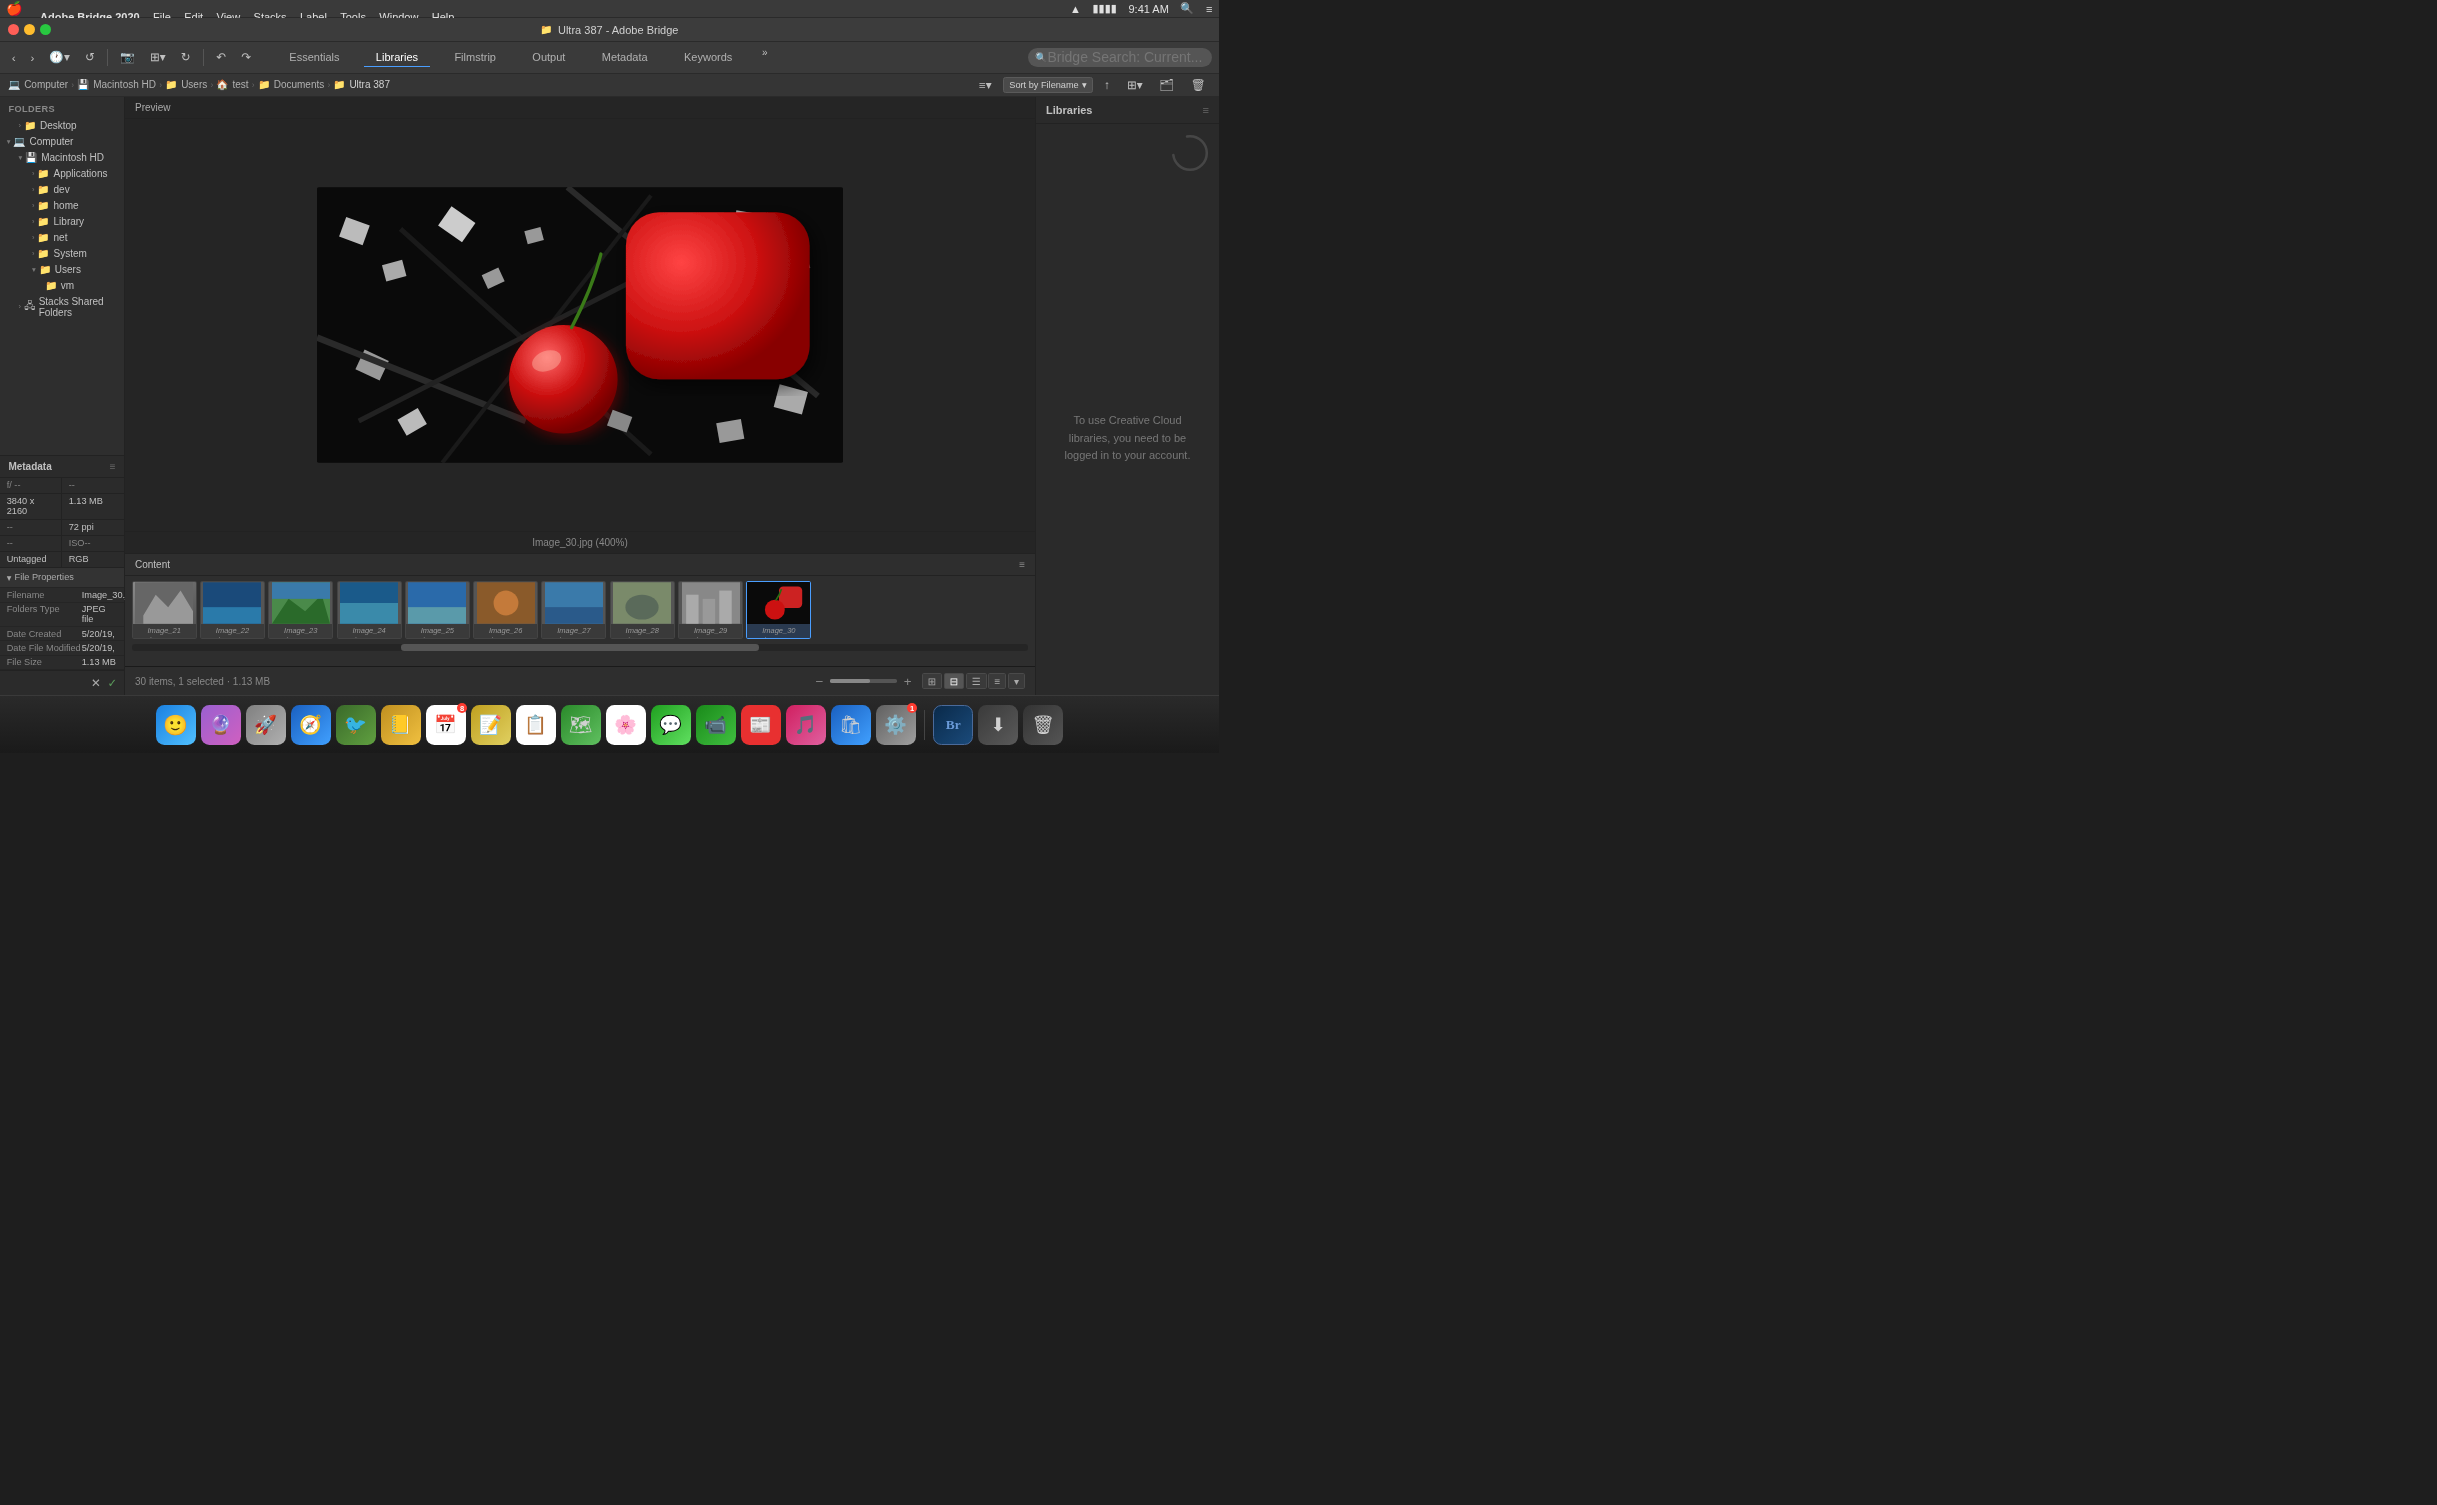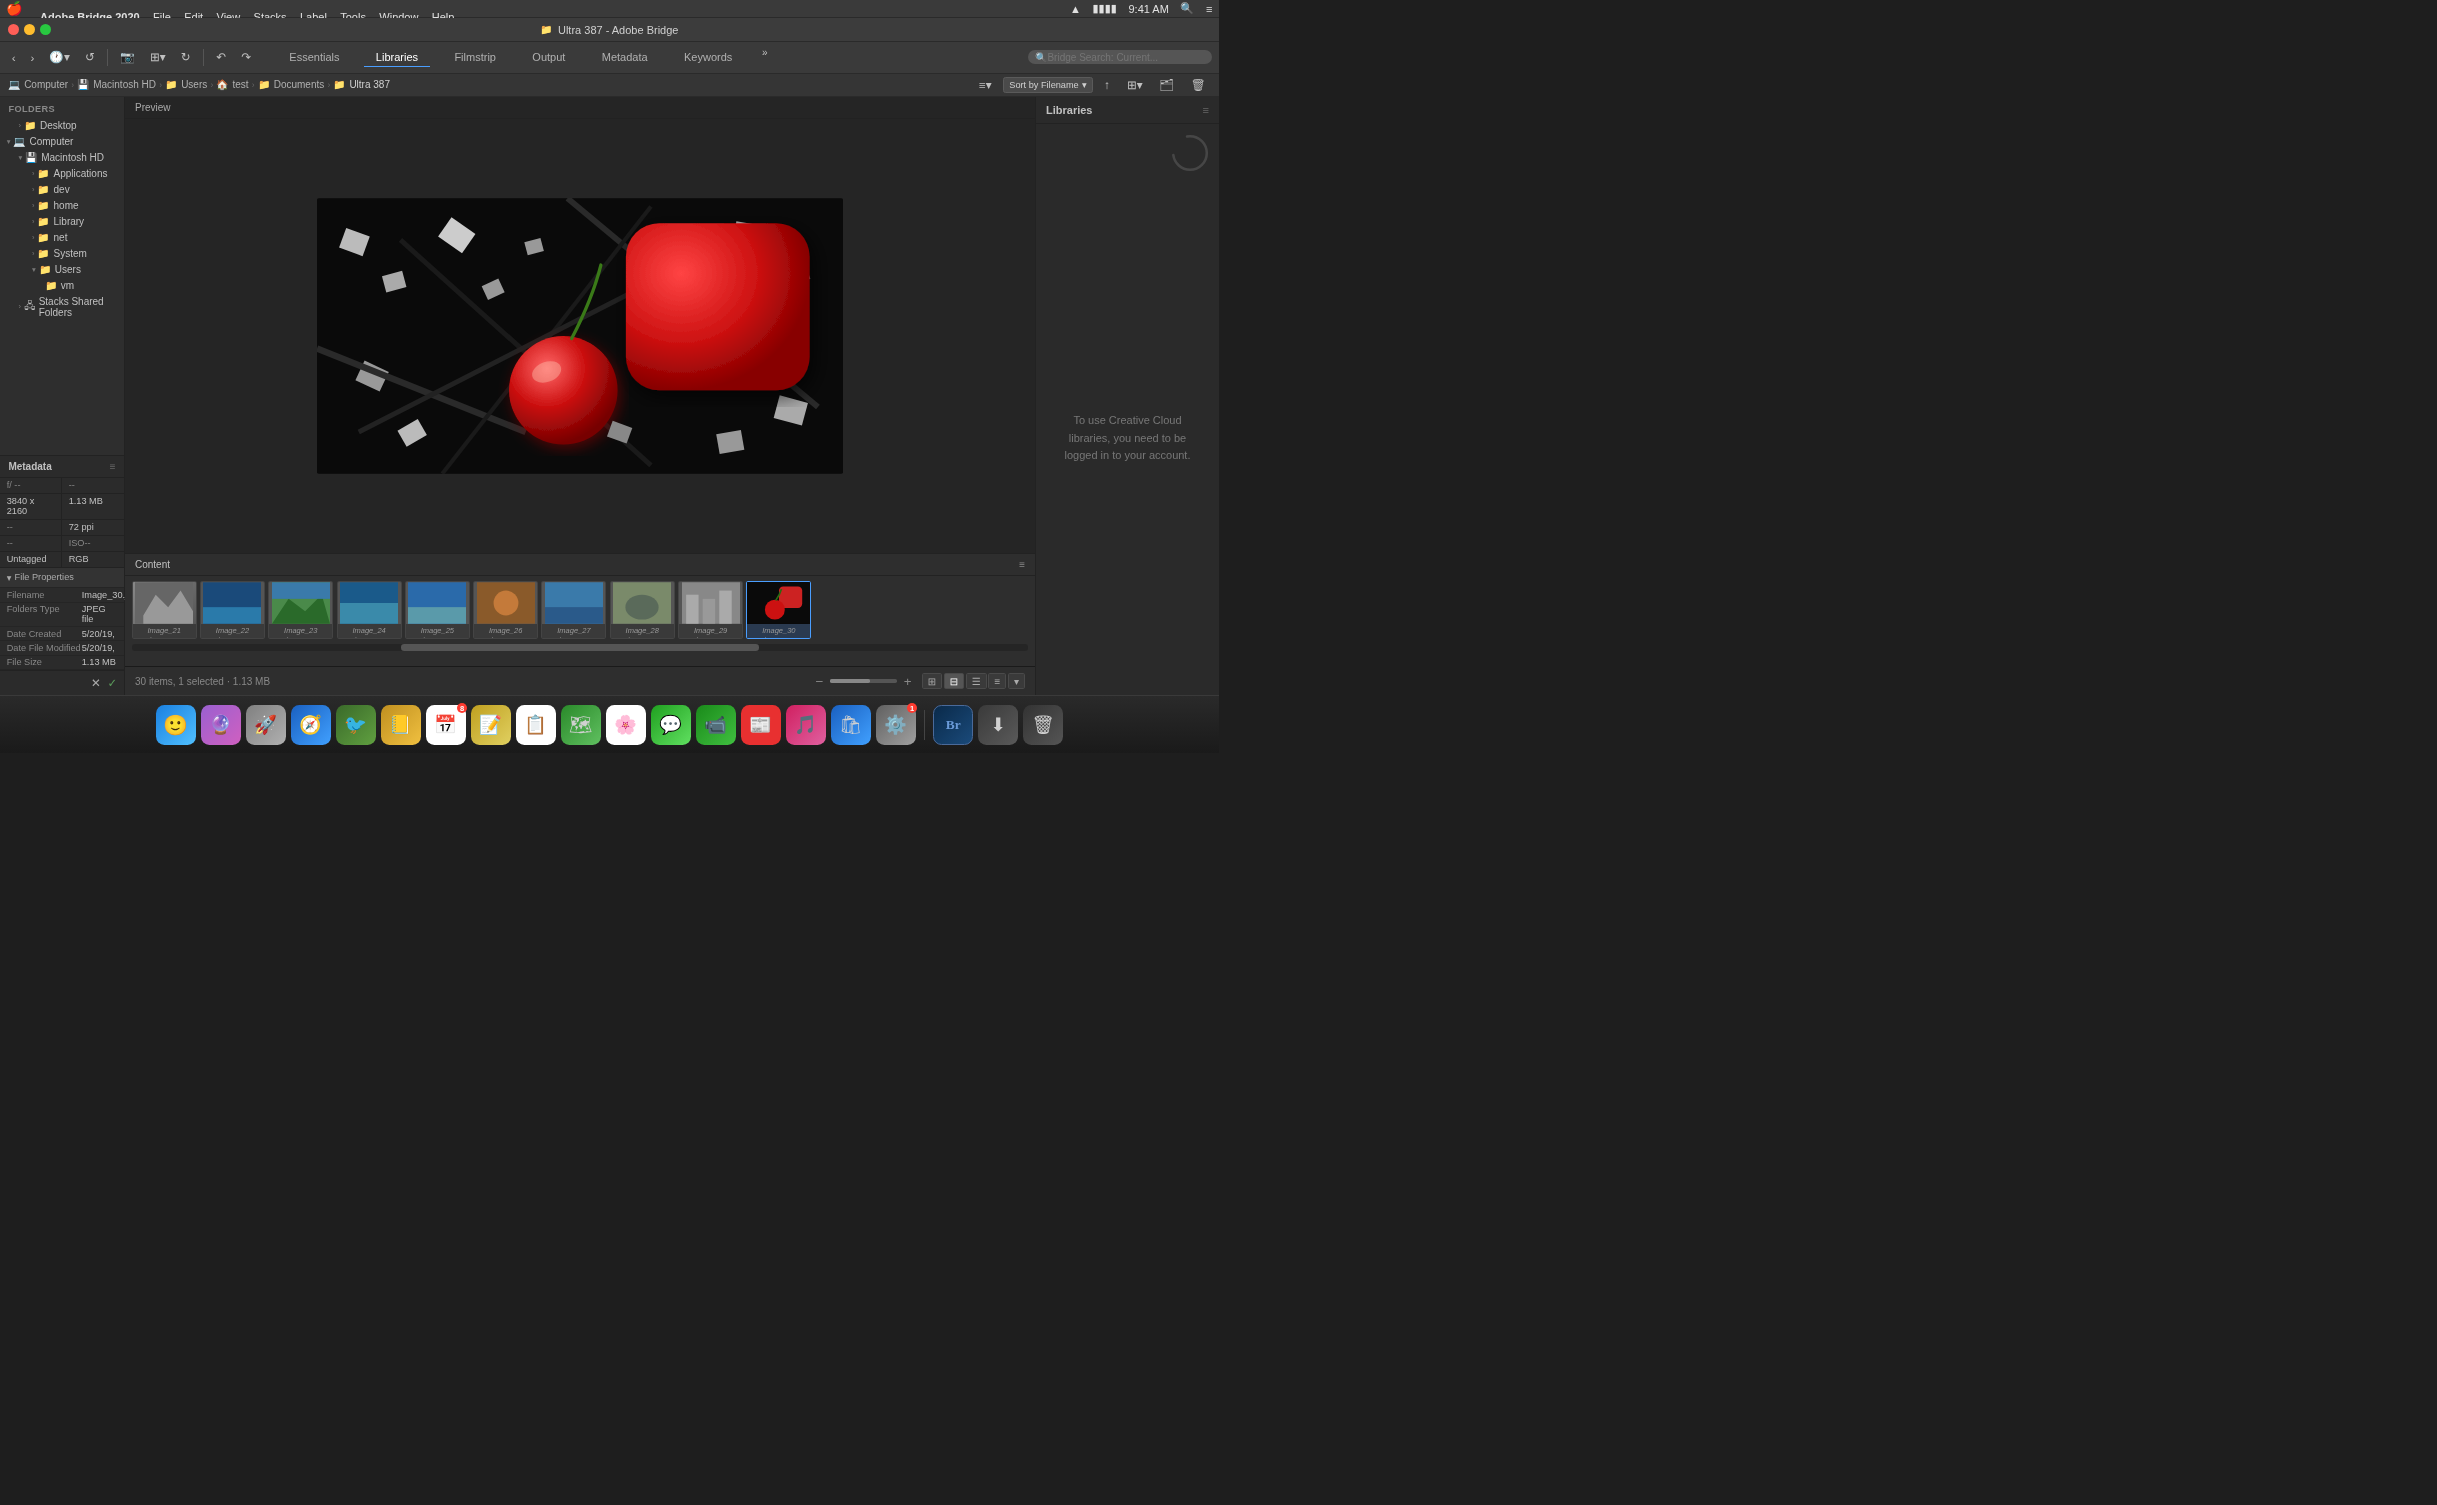--- a/index.html
+++ b/index.html
@@ -115,21 +115,21 @@
       align-items: center;
       background: #555;
       border-radius: 10px;
       padding: 1.7px 6.7px;
       width: 184px;
     }
     .toolbar-search input {
       background: none;
       border: none;
       color: #d0d0d0;
-      font-size: 10px;
+      font-size: 14px;
       outline: none;
       width: 100%;
     }
     .more-btn { color: #c0c0c0; cursor: pointer; padding: 0 5px; }
 
     
     .breadcrumb {
       background: #353535;
       height: 23.4px;
       display: flex;
@@ -745,20 +745,21 @@
               </radialGradient>
               <filter id="shadow">
                 <feDropShadow dx="5" dy="8" stdDeviation="12" flood-color="rgba(0,0,0,0.7)"></feDropShadow>
               </filter>
               <filter id="cherryShadow">
                 <feDropShadow dx="3" dy="5" stdDeviation="8" flood-color="rgba(150,0,0,0.5)"></feDropShadow>
               </filter>
             </defs>
           </svg>
         </div>
+        <div class="preview-caption">Image_30.jpg (400%)</div>
       </div>
 
       <div class="content-section">
         <div class="content-header">
           <span class="content-title">Content</span>
           <span class="content-menu-btn">≡</span>
         </div>
         <div class="thumbnails-row">
 
           <div class="thumb">

